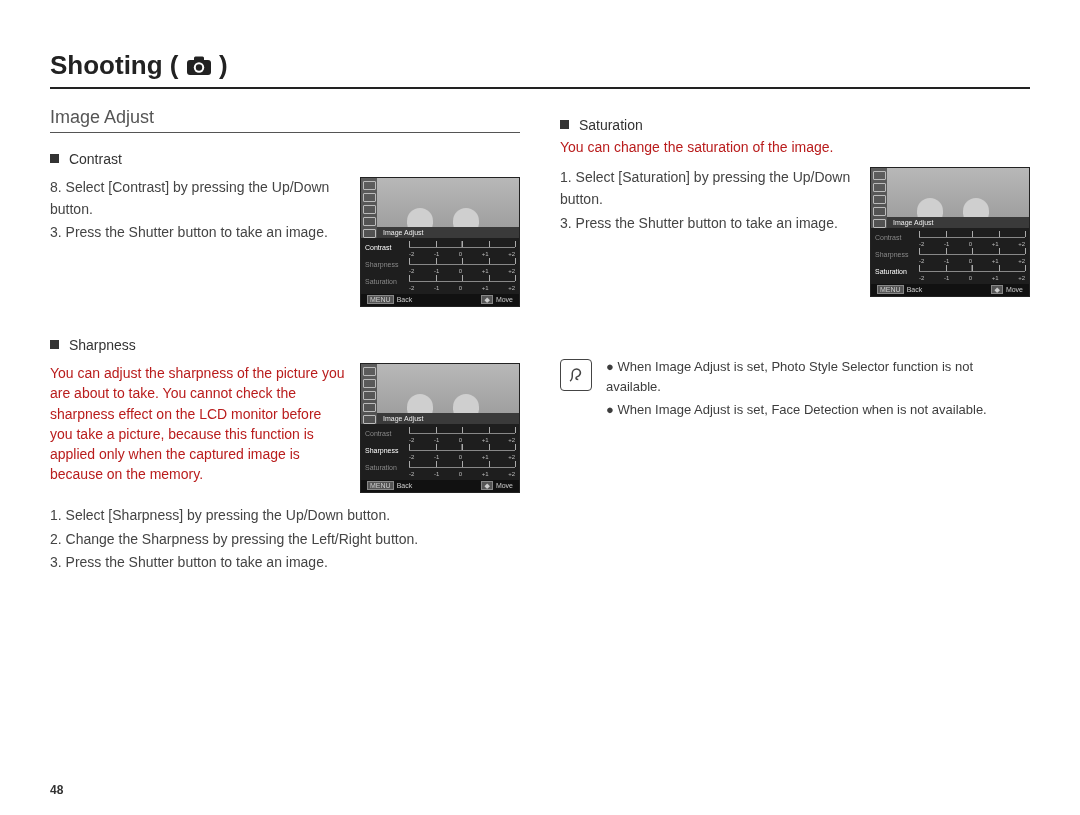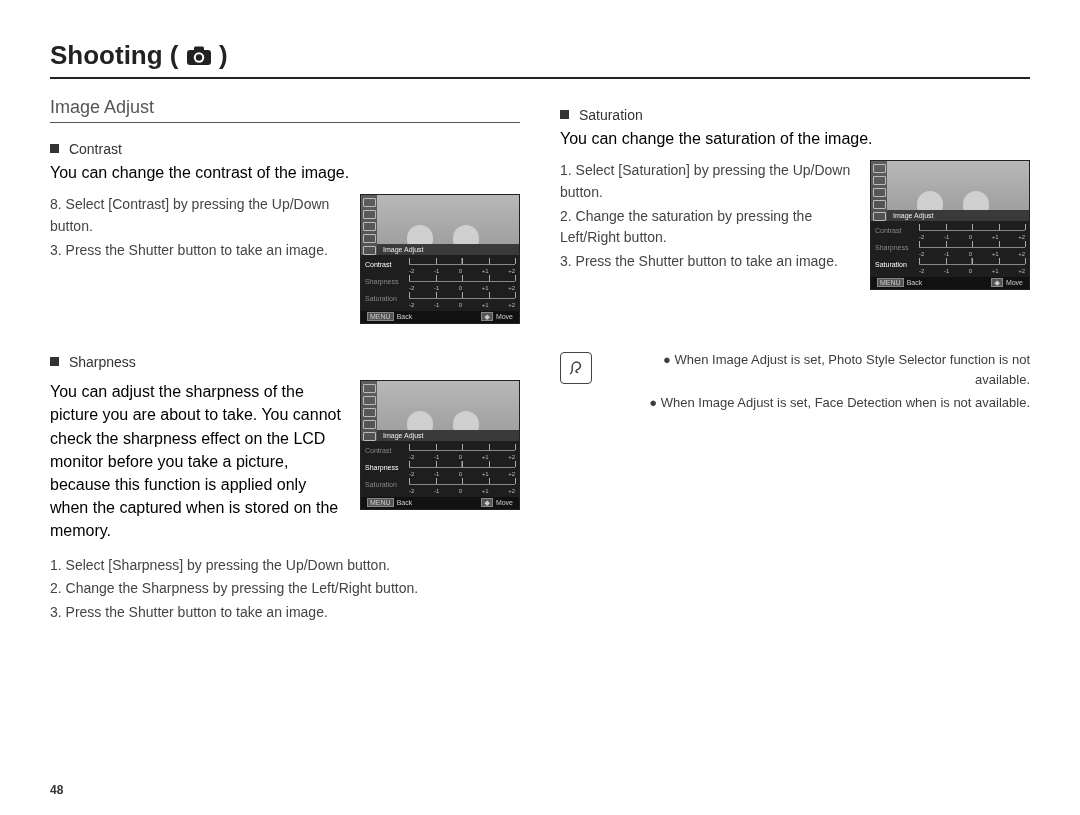--- a/index.html
+++ b/index.html
@@ -4,21 +4,21 @@
 <style>
   body {
     margin: 0;
     padding: 0;
     font-family: Arial, Helvetica, sans-serif;
     color: #3a3a3a;
     background: #fff;
     width: 1080px;
   }
   .page {
-    padding: 40px 50px 20px 50px;
+    padding: 50px 50px 20px 50px;
     box-sizing: border-box;
     min-height: 815px;
     position: relative;
   }
   .page-title {
     font-size: 26px;
     font-weight: bold;
     color: #222;
     border-bottom: 2px solid #222;
     padding-bottom: 6px;
@@ -44,22 +44,22 @@
     margin-bottom: 4px;
   }
   .squarebullet {
     display:inline-block;
     width:9px; height:9px;
     background:#333;
     margin-right:6px;
     vertical-align: 1px;
   }
   .desc {
-    font-size: 16px;
-    color: #000000;
+    font-size: 14px;
+    color: #b91c1c;
     line-height: 1.45;
   }
   .row-flex {
     display:flex;
     gap:14px;
     align-items:flex-start;
     margin-top:10px;
   }
   .steps {
     font-size:14px;
@@ -166,21 +166,21 @@
     line-height:1.5;
   }
   .note-icon{
     width:30px;height:30px;
     border:1.5px solid #444;
     border-radius:4px;
     display:flex;align-items:center;justify-content:center;
     flex-shrink:0;
     margin-top:2px;
   }
-  .note-list div{ margin-bottom:4px;text-align:right; }
+  .note-list div{ margin-bottom:4px; }
   .page-number{
     position:absolute;
     left:50px;
     bottom:18px;
     font-size:12px;
     font-weight:bold;
     color:#333;
   }
 </style>
 </head>
@@ -201,21 +201,20 @@
   <div class="columns">
 
     <div class="col">
       <div class="section-title">Image Adjust</div>
 
       <div class="sub-block">
         <div class="sub-heading">
           <span class="squarebullet"></span>
           <span>Contrast</span>
         </div>
-        <div class="desc">You can change the contrast of the image.</div>
         <div class="row-flex">
           <div class="steps">
             <div>8. Select [Contrast] by pressing the Up/Down button.</div>
             <div>3. Press the Shutter button to take an image.</div>
           </div>
 
           <div class="lcd">
             <div class="lcd-photo">
               <div class="lcd-sidebar">
                   <span></span>
@@ -291,21 +290,21 @@
           </div>
         </div>
       </div>
 
       <div class="sub-block">
         <div class="sub-heading">
           <span class="squarebullet"></span>
           <span>Sharpness</span>
         </div>
         <div class="row-flex">
-          <div class="desc" style="flex:1">You can adjust the sharpness of the picture you are about to take. You cannot check the sharpness effect on the LCD monitor before you take a picture, because this function is applied only when the captured when is stored on the memory.</div>
+          <div class="desc" style="flex:1">You can adjust the sharpness of the picture you are about to take. You cannot check the sharpness effect on the LCD monitor before you take a picture, because this function is applied only when the captured image is because on the memory.</div>
 
           <div class="lcd">
             <div class="lcd-photo">
               <div class="lcd-sidebar">
                   <span></span>
                   <span></span>
                   <span></span>
                   <span></span>
                   <span></span>
                 </div>
@@ -388,21 +387,20 @@
 
       <div class="sub-block">
         <div class="sub-heading">
           <span class="squarebullet"></span>
           <span>Saturation</span>
         </div>
         <div class="desc">You can change the saturation of the image.</div>
         <div class="row-flex">
           <div class="steps">
             <div>1. Select [Saturation] by pressing the Up/Down button.</div>
-            <div>2. Change the saturation by pressing the Left/Right button.</div>
             <div>3. Press the Shutter button to take an image.</div>
           </div>
 
           <div class="lcd">
             <div class="lcd-photo">
               <div class="lcd-sidebar">
                   <span></span>
                   <span></span>
                   <span></span>
                   <span></span>

